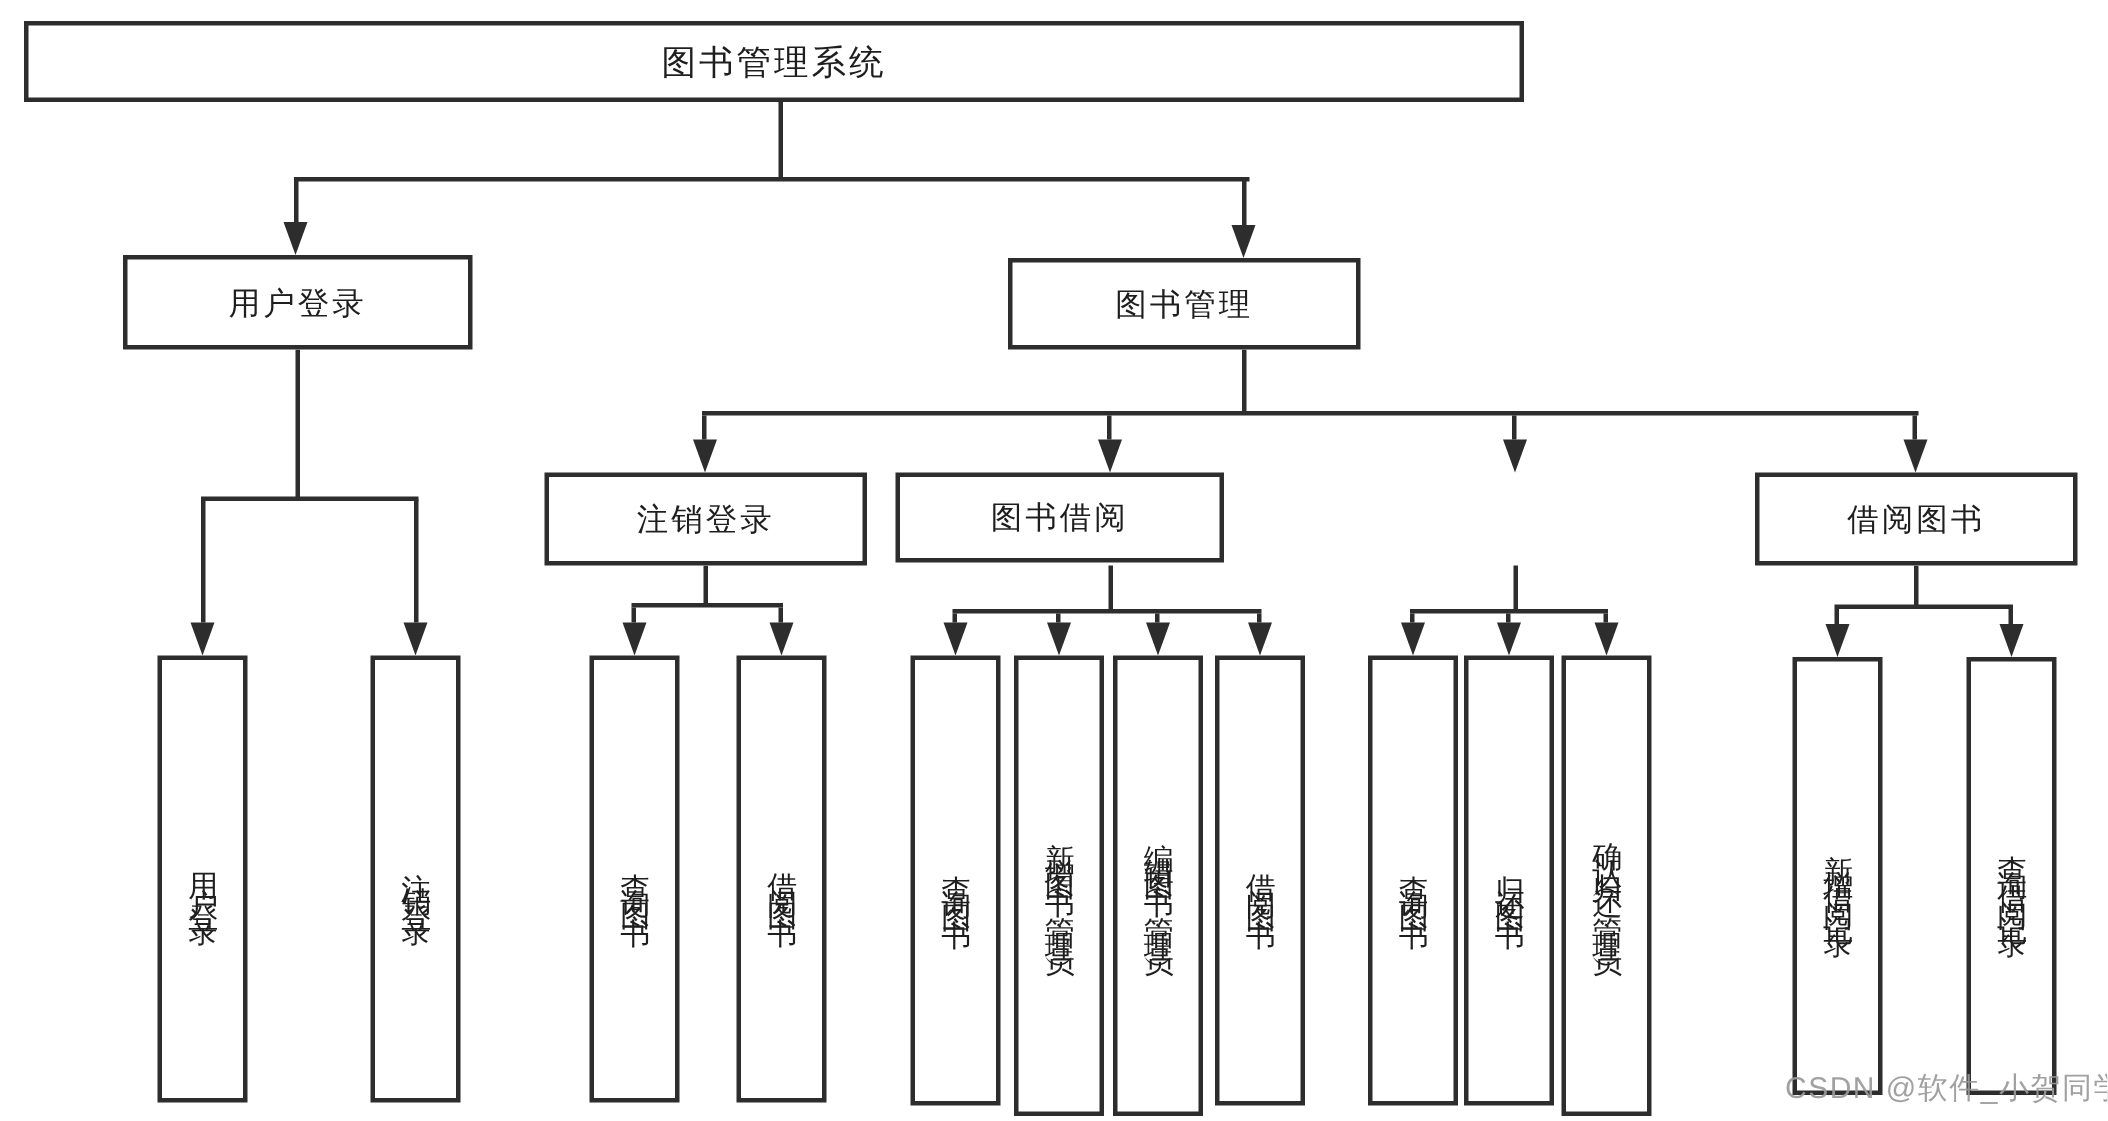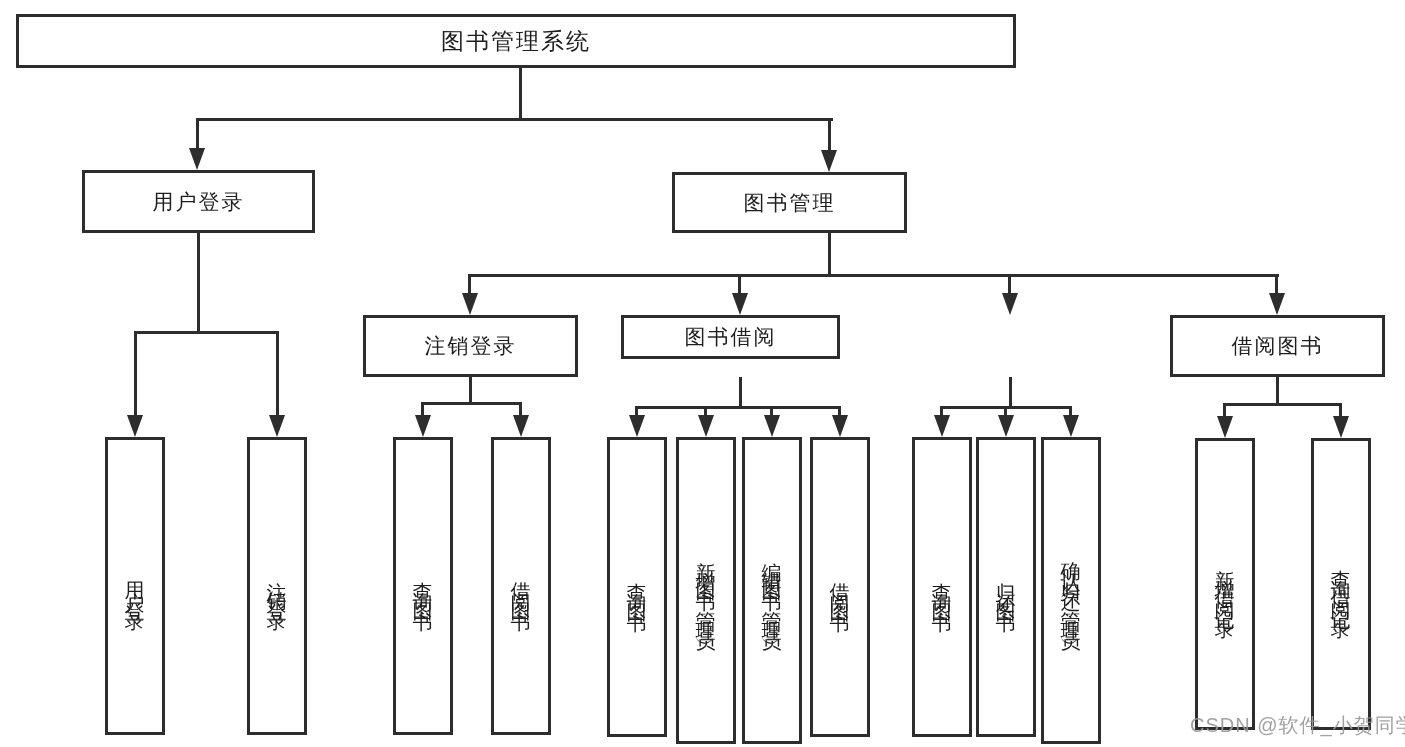--- a/index.html
+++ b/index.html
@@ -106,21 +106,21 @@
   <div class="box" style="left:82px;top:170px;width:233px;height:63px">
     <span class="hl">用户登录</span>
   </div>
   <div class="box" style="left:672px;top:172px;width:235px;height:61px">
     <span class="hl">图书管理</span>
   </div>
 
   <div class="box" style="left:363px;top:315px;width:215px;height:62px">
     <span class="hl">注销登录</span>
   </div>
-  <div class="box" style="left:621px;top:315px;width:219px;height:44px">
+  <div class="box" style="left:597px;top:315px;width:219px;height:60px">
     <span class="hl">图书借阅</span>
   </div>
   <div class="box" style="left:1170px;top:315px;width:215px;height:62px">
     <span class="hl">借阅图书</span>
   </div>
 
   <div class="box" style="left:105px;top:437px;width:60px;height:298px">
     <span class="vl">用户登录</span>
   </div>
   <div class="box" style="left:247px;top:437px;width:60px;height:298px">

